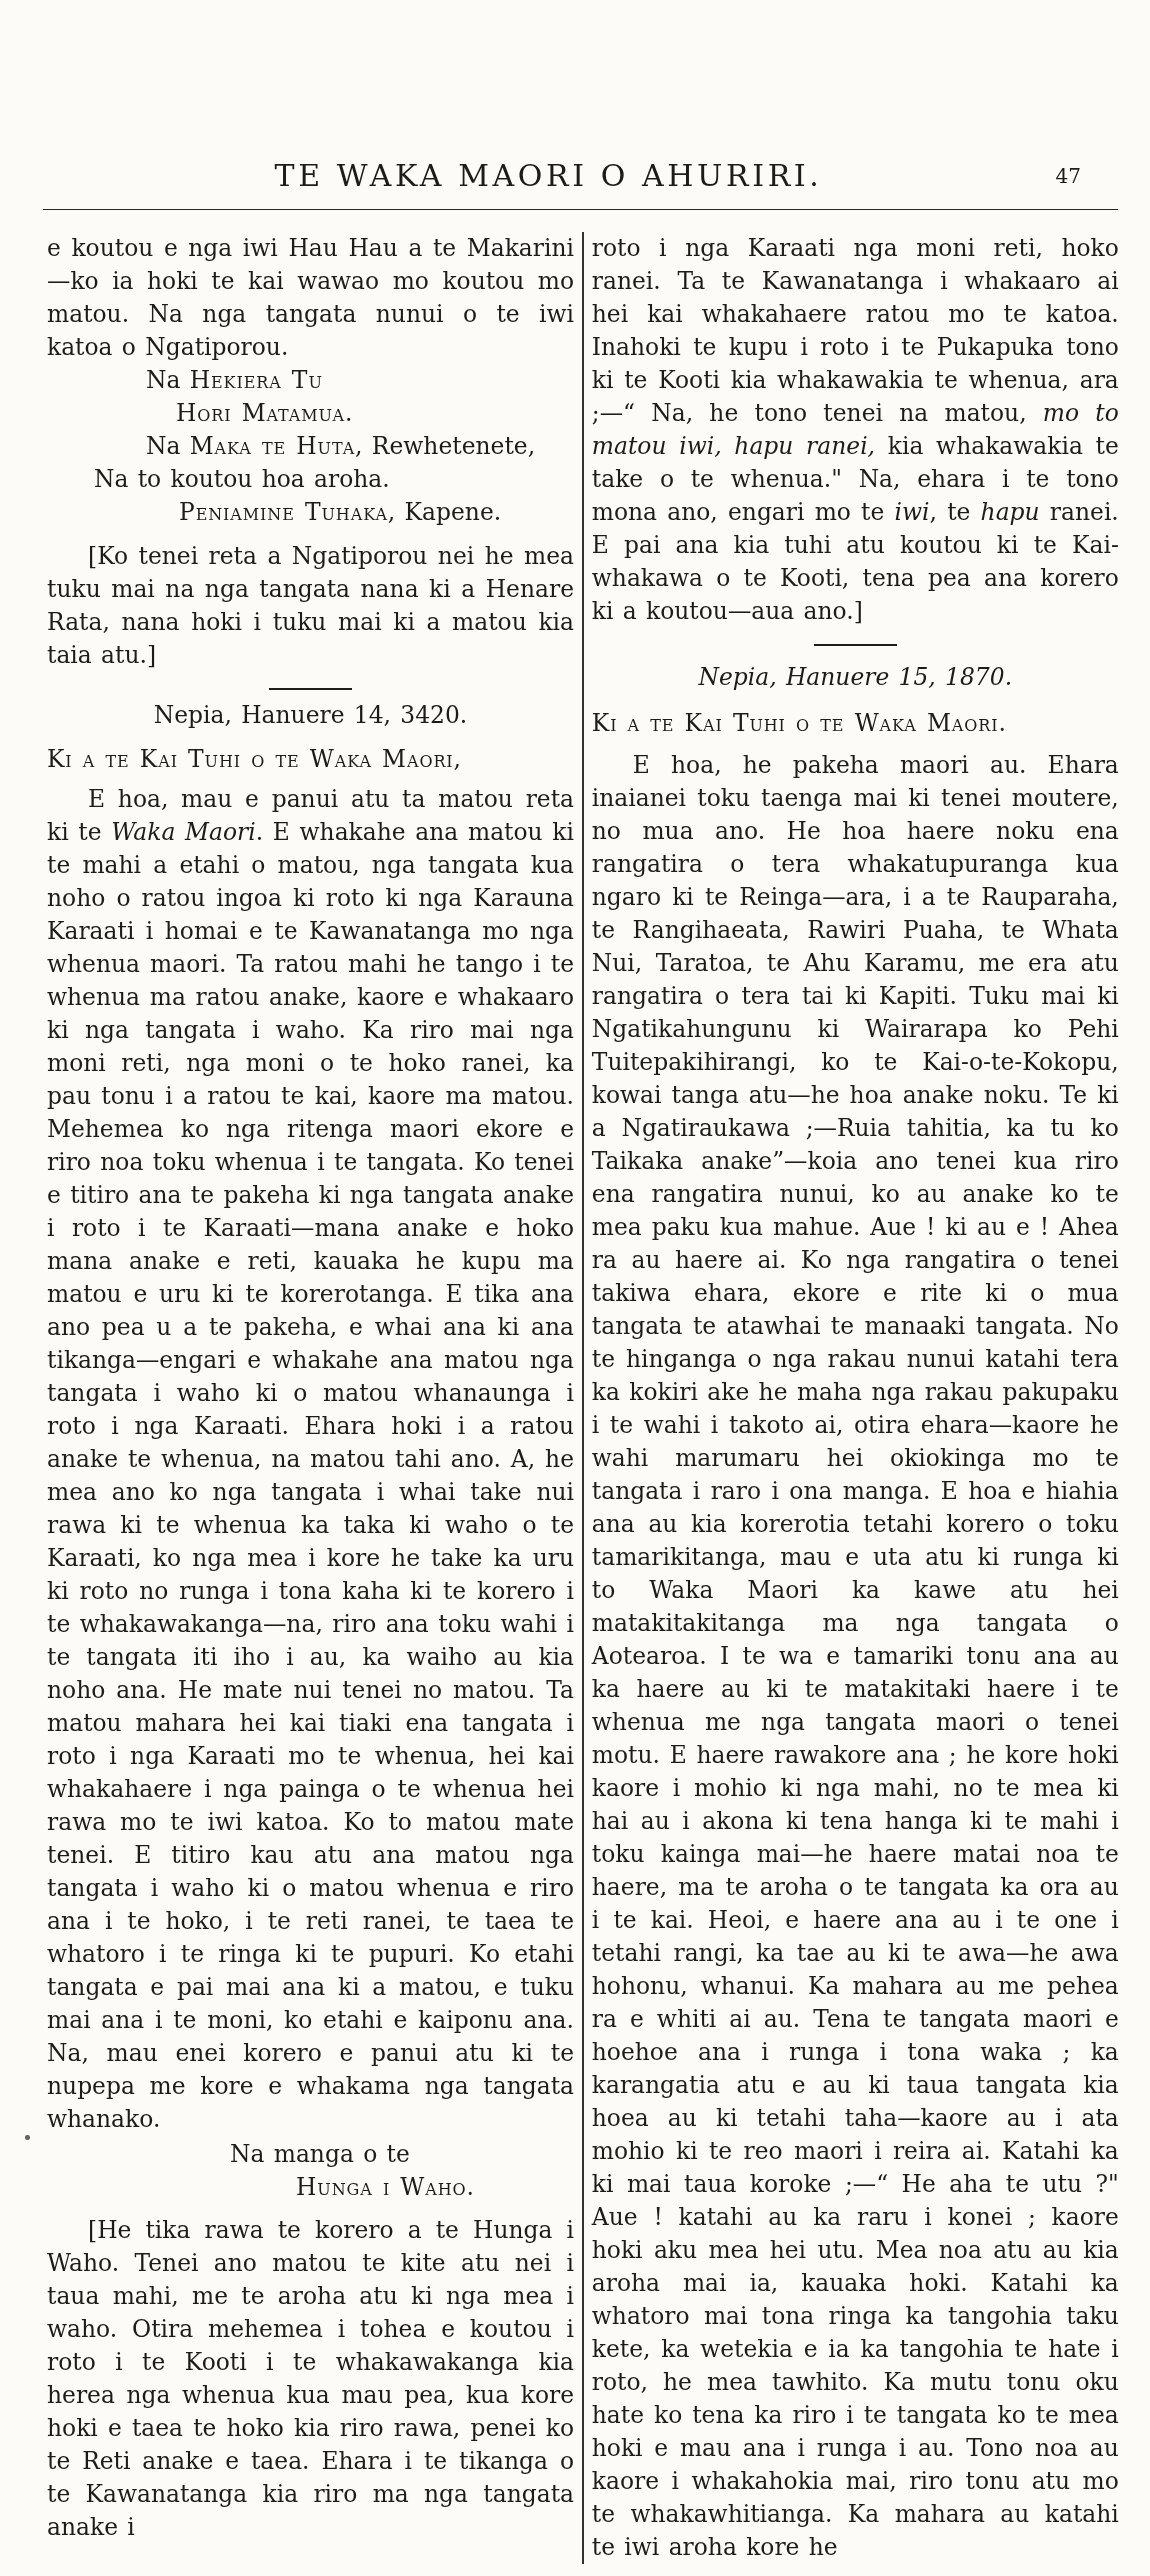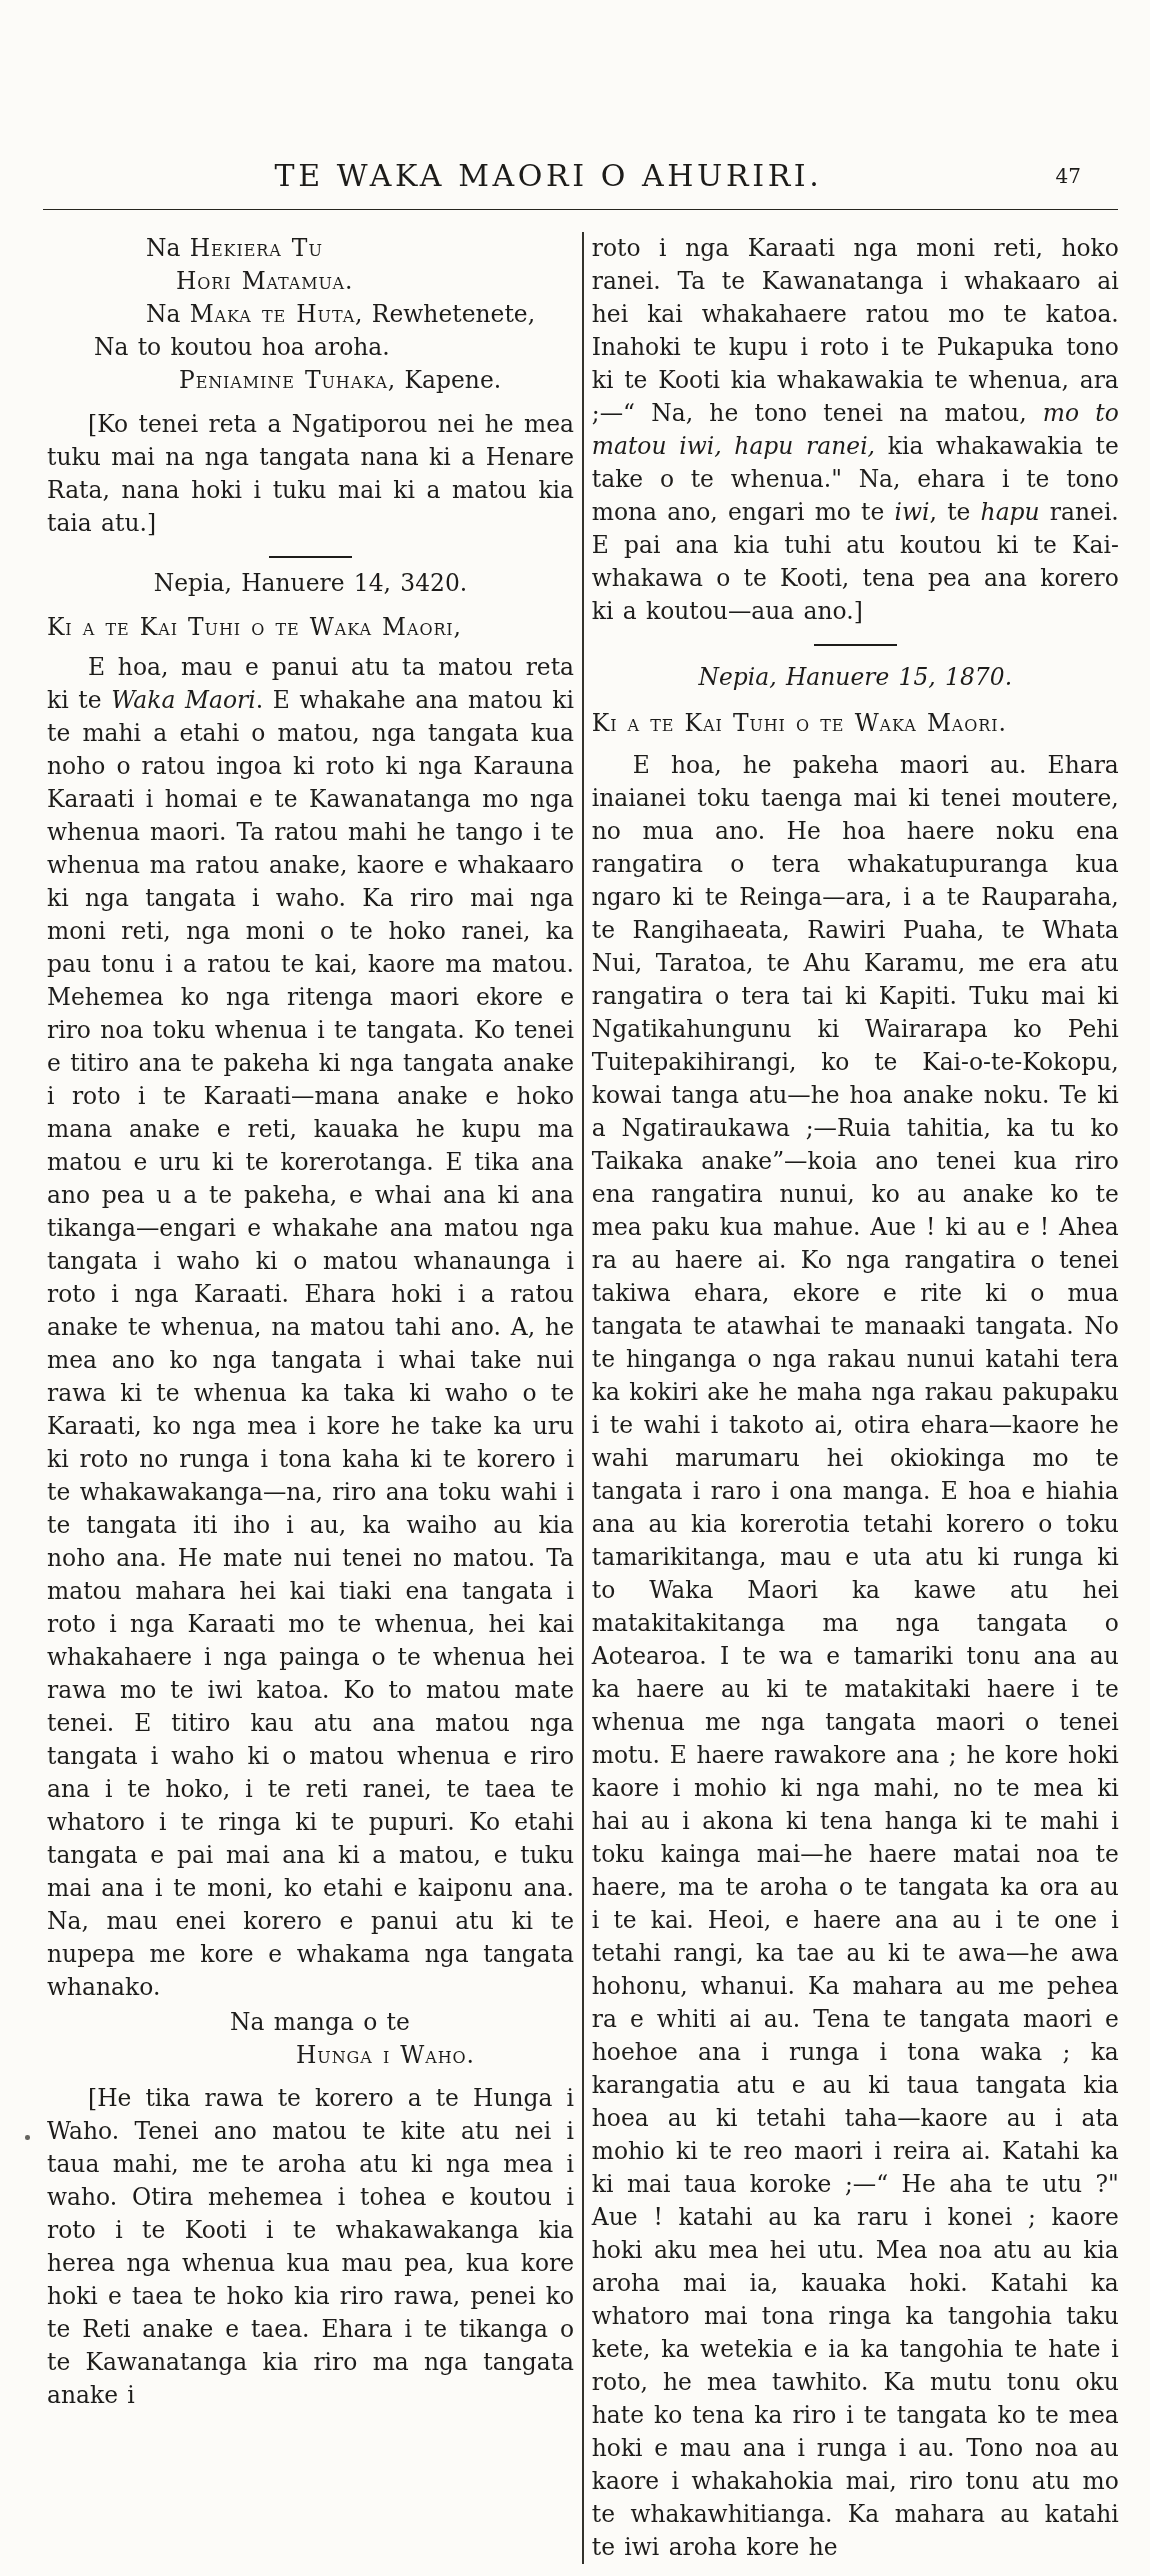--- a/index.html
+++ b/index.html
@@ -61,20 +61,21 @@
 </style>
 </head>
 <body>
 
 <div class="page">
   <div class="masthead">TE WAKA MAORI O AHURIRI.</div>
   <div class="page-number">47</div>
   <div class="header-rule"></div>
   <div class="columns">
     <div class="col">
+        <div class="paragraph"><span>e koutou e nga iwi Hau Hau a te Makarini —ko ia hoki te kai wawao mo koutou mo matou. Na nga tangata nunui o te iwi katoa o Ngatiporou.</span></div>
         <div class="signature-line" style="margin-left: 99px;"><span>Na </span><span class="sc">Hekiera Tu</span></div>
         <div class="signature-line" style="margin-left: 129px;"><span class="sc">Hori Matamua.</span></div>
         <div class="signature-line" style="margin-left: 99px;"><span>Na </span><span class="sc">Maka te Huta</span><span>, Rewhetenete,</span></div>
         <div class="signature-line" style="margin-left: 47px;"><span>Na to koutou hoa aroha.</span></div>
         <div class="signature-line" style="margin-left: 132px;"><span class="sc">Peniamine Tuhaka</span><span>, Kapene.</span></div>
         <div class="paragraph indent" style="margin-top: 10.8px;"><span>[Ko tenei reta a Ngatiporou nei he mea tuku mai na nga tangata nana ki a Henare Rata, nana hoki i tuku mai ki a matou kia taia atu.]</span></div>
         <div class="short-rule"></div>
         <div class="date-line" style="margin-top: 3.6px;"><span>Nepia, Hanuere 14, 3420.</span></div>
         <div class="letter-heading" style="margin-top: 10.8px;"><span class="sc">Ki a te Kai Tuhi o te Waka Maori,</span></div>
         <div class="paragraph indent" style="margin-top: 7.2px;"><span>E hoa, mau e panui atu ta matou reta ki te </span><span class="it">Waka Maori</span><span>. E whakahe ana matou ki te mahi a etahi o matou, nga tangata kua noho o ratou ingoa ki roto ki nga Karauna Karaati i homai e te Kawanatanga mo nga whenua maori. Ta ratou mahi he tango i te whenua ma ratou anake, kaore e whakaaro ki nga tangata i waho. Ka riro mai nga moni reti, nga moni o te hoko ranei, ka pau tonu i a ratou te kai, kaore ma matou. Mehemea ko nga ritenga maori ekore e riro noa toku whenua i te tangata. Ko tenei e titiro ana te pakeha ki nga tangata anake i roto i te Karaati—mana anake e hoko mana anake e reti, kauaka he kupu ma matou e uru ki te korerotanga. E tika ana ano pea u a te pakeha, e whai ana ki ana tikanga—engari e whakahe ana matou nga tangata i waho ki o matou whanaunga i roto i nga Karaati. Ehara hoki i a ratou anake te whenua, na matou tahi ano. A, he mea ano ko nga tangata i whai take nui rawa ki te whenua ka taka ki waho o te Karaati, ko nga mea i kore he take ka uru ki roto no runga i tona kaha ki te korero i te whakawakanga—na, riro ana toku wahi i te tangata iti iho i au, ka waiho au kia noho ana. He mate nui tenei no matou. Ta matou mahara hei kai tiaki ena tangata i roto i nga Karaati mo te whenua, hei kai whakahaere i nga painga o te whenua hei rawa mo te iwi katoa. Ko to matou mate tenei. E titiro kau atu ana matou nga tangata i waho ki o matou whenua e riro ana i te hoko, i te reti ranei, te taea te whatoro i te ringa ki te pupuri. Ko etahi tangata e pai mai ana ki a matou, e tuku mai ana i te moni, ko etahi e kaiponu ana. Na, mau enei korero e panui atu ki te nupepa me kore e whakama nga tangata whanako.</span></div>

